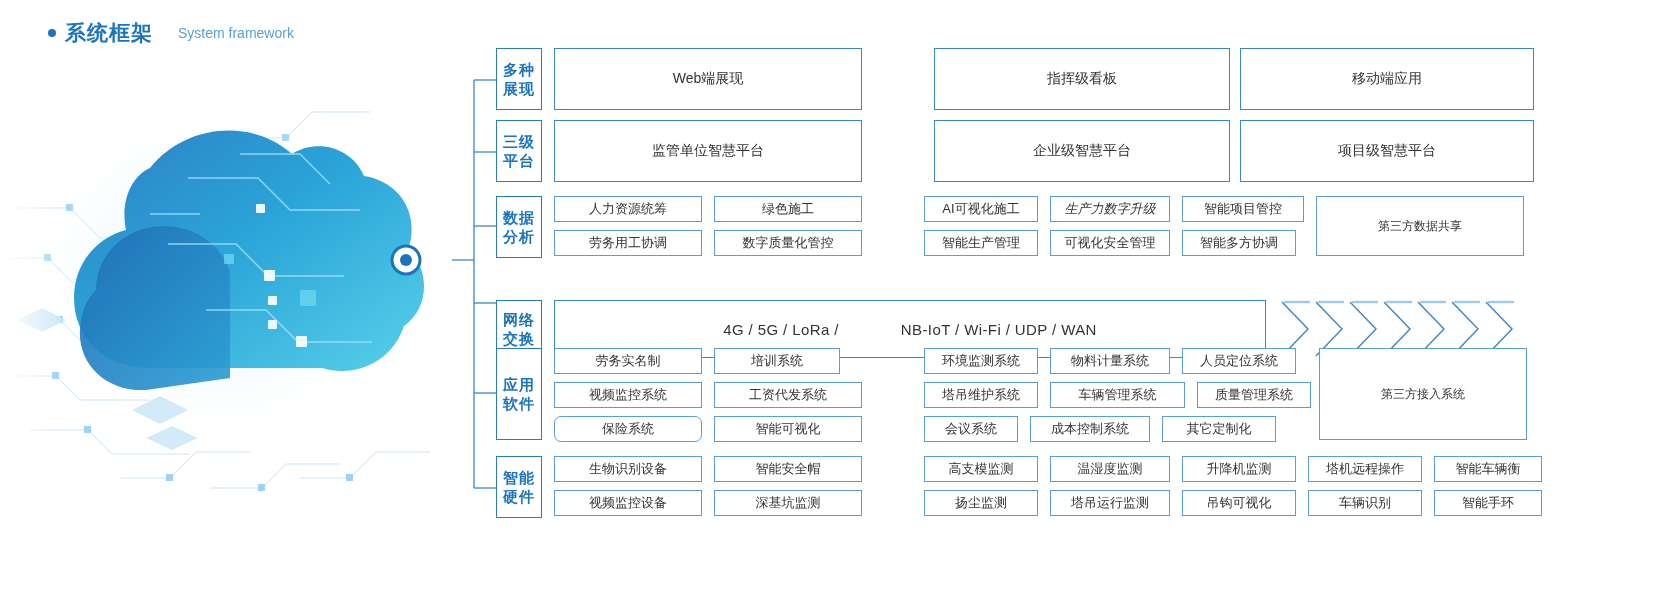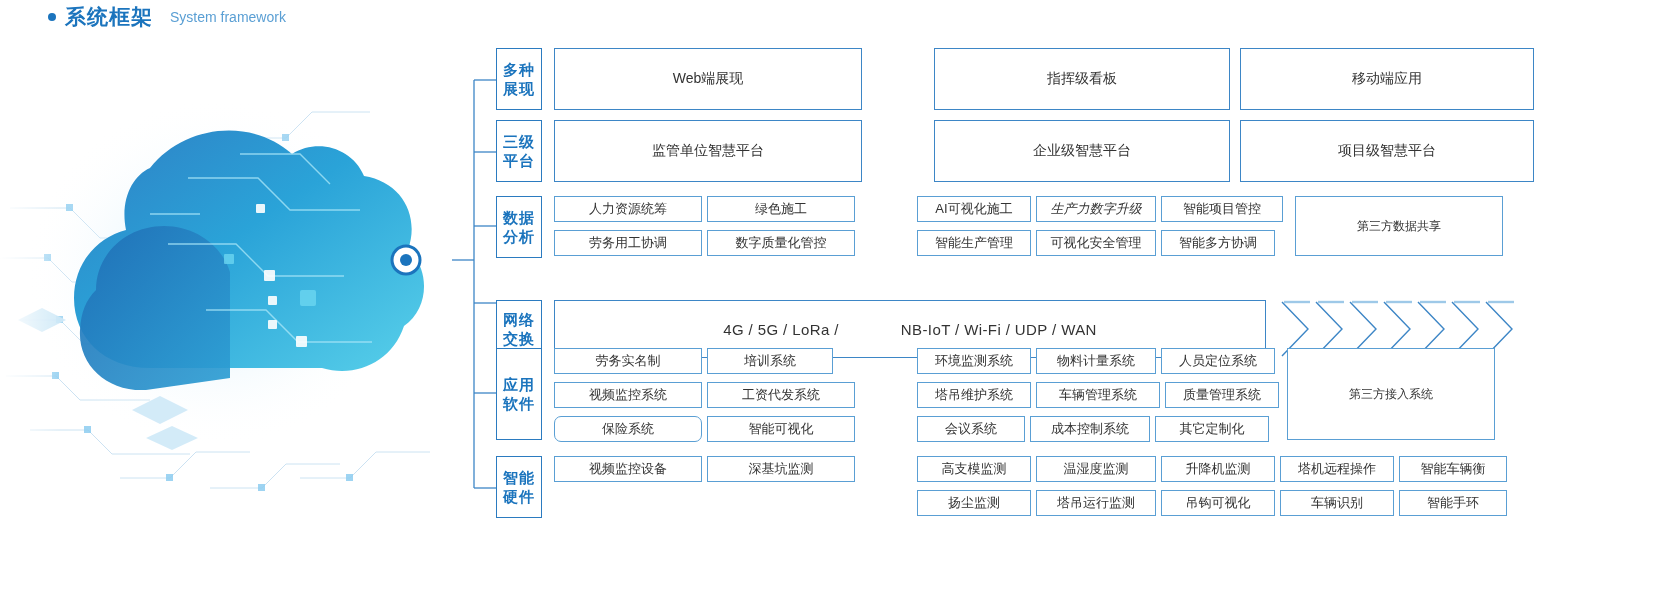--- a/index.html
+++ b/index.html
@@ -5,24 +5,24 @@
   * { box-sizing: border-box; }
   html, body { margin:0; padding:0; }
   body {
     width:1673px; height:602px;
     background:#ffffff;
     font-family:"Liberation Sans","DejaVu Sans",sans-serif;
     position:relative;
     overflow:hidden;
   }
   
-  #header { position:absolute; left:48px; top:3px; display:flex; align-items:center; gap:9px; }
+  #header { position:absolute; left:48px; top:19px; display:flex; align-items:center; gap:9px; }
   #header .dot { width:8px; height:8px; border-radius:50%; background:#1b74bd; }
   #header .cn { font-size:21px; font-weight:bold; color:#1b74bd; letter-spacing:1px; }
-  #header .en { font-size:14px; color:#5a9fd4; margin-left:8px; }
+  #header .en { font-size:14px; color:#5a9fd4; margin-left:16px; }
 
   
   #cloud-art { position:absolute; left:0px; top:58px; width:470px; height:470px; }
   #cloud-art svg { display:block; }
 
   
   #diagram { position:absolute; left:452px; top:48px; width:1096px; height:470px; }
 
   .row { position:absolute; left:0; width:1096px; display:flex; }
   .connector { position:absolute; left:0; top:0; width:46px; height:470px; }
@@ -40,21 +40,21 @@
   }
   .rowbody { flex:1 1 auto; display:flex; margin-left:12px; position:relative; }
 
   
   .bigcell {
     border:1px solid #3d86c6;
     display:flex; align-items:center; justify-content:center;
     font-size:14px; color:#333; background:#fff;
   }
   .gridcells { display:flex; flex-direction:column; gap:8px; }
-  .gridrow { display:flex; gap:5px; }
+  .gridrow { display:flex; gap:12px; }
   .smallcell {
     border:1px solid #5a9fd4;
     height:26px;
     display:flex; align-items:center; justify-content:center;
     font-size:13px; color:#333; background:#fff;
     white-space:nowrap;
   }
   .tall {
     border:1px solid #5a9fd4;
     display:flex; align-items:center; justify-content:center;
@@ -298,41 +298,45 @@
       </div>
 
       <div class="gridcells" style="margin-left:62px;">
         <div class="gridrow">
           <div class="smallcell" style="width:114px;">环境监测系统</div>
           <div class="smallcell" style="width:120px;">物料计量系统</div>
           <div class="smallcell" style="width:114px;">人员定位系统</div>
         </div>
         <div class="gridrow">
           <div class="smallcell" style="width:114px;">塔吊维护系统</div>
-          <div class="smallcell" style="width:124px;">车辆管理系统</div>
+          <div class="smallcell" style="width:135px;">车辆管理系统</div>
           <div class="smallcell" style="width:114px;">质量管理系统</div>
         </div>
         <div class="gridrow">
-          <div class="smallcell" style="width:108px;">会议系统</div>
+          <div class="smallcell" style="width:94px;">会议系统</div>
           <div class="smallcell" style="width:120px;">成本控制系统</div>
           <div class="smallcell" style="width:114px;">其它定制化</div>
         </div>
       </div>
 
       <div class="tall" style="width:208px;height:92px;margin-left:8px;">第三方接入系统</div>
     </div>
   </div>
 
   <div class="row" style="top:408px;height:62px;">
     <div class="rowlabel">
       <span>智能</span>
       <span>硬件</span>
     </div>
     <div class="rowbody">
       <div class="gridcells">
+        <div class="gridrow">
+          <div class="smallcell" style="width:148px;">生物识别设备</div>
+          <div class="smallcell" style="width:148px;">智能安全帽</div>
+        </div>
         <div class="gridrow">
           <div class="smallcell" style="width:148px;">视频监控设备</div>
           <div class="smallcell" style="width:148px;">深基坑监测</div>
         </div>
       </div>
 
       <div class="gridcells" style="margin-left:62px;">
         <div class="gridrow">
           <div class="smallcell" style="width:114px;">高支模监测</div>
           <div class="smallcell" style="width:120px;">温湿度监测</div>

